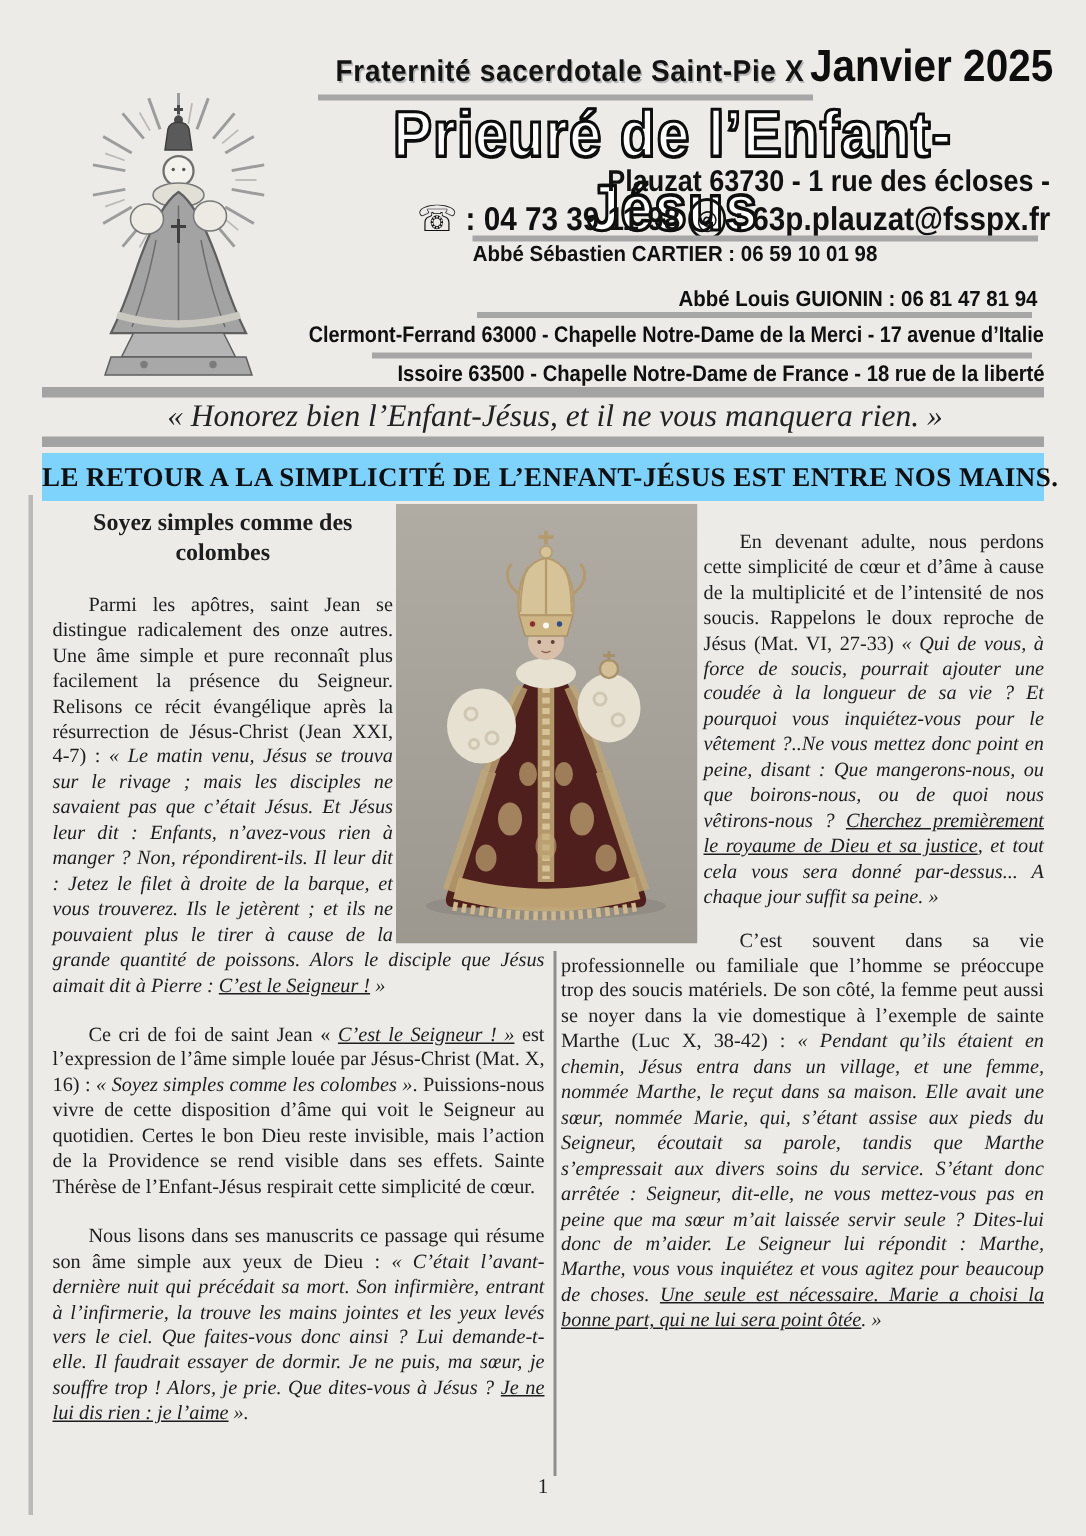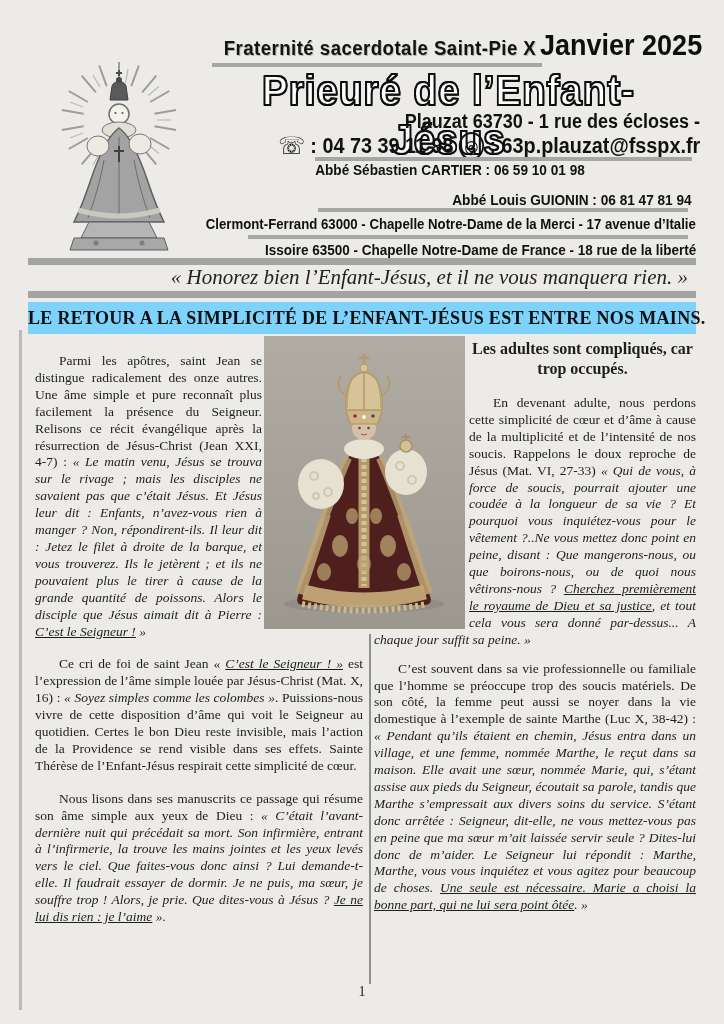--- a/index.html
+++ b/index.html
@@ -25,21 +25,21 @@
   .at-circle{display:inline-flex;align-items:center;justify-content:center;width:24px;height:24px;border:2px solid #111;
     border-radius:50%;font-size:16px;font-family:"DejaVu Sans",sans-serif;font-weight:normal;}
   .hdr-priest1{left:250px;top:162px;width:400px;text-align:center;font-family:"Liberation Sans",sans-serif;
     font-weight:bold;font-size:14.5px;transform:scaleX(.94);white-space:nowrap;color:#101010;}
   .hdr-priest2{right:32px;top:192px;font-family:"Liberation Sans",sans-serif;font-weight:bold;font-size:14.5px;
     transform:scaleX(.94);transform-origin:right;white-space:nowrap;color:#101010;}
   .hdr-chapel1{right:28px;top:215px;font-family:"Liberation Sans",sans-serif;font-weight:bold;font-size:15px;
     transform:scaleX(.88);transform-origin:right;white-space:nowrap;color:#101010;}
   .hdr-chapel2{right:28px;top:241px;font-family:"Liberation Sans",sans-serif;font-weight:bold;font-size:15px;
     transform:scaleX(.9);transform-origin:right;white-space:nowrap;color:#101010;}
-  .quote{left:28px;right:36px;top:265px;text-align:right;font-style:italic;font-size:21px;color:#222;
+  .quote{left:28px;right:12px;top:265px;text-align:center;font-style:italic;font-size:21px;color:#222;
     font-family:"Liberation Serif",serif;}
   .band{left:28px;top:302px;width:668px;height:32px;background:#7dd3fc;text-align:center;
     font-weight:bold;font-size:18px;line-height:32px;letter-spacing:.3px;color:#0f0f0f;white-space:nowrap;}
   
   .col{top:337px;text-align:justify;font-size:13.5px;line-height:16.9px;color:#1d1d1d;hyphens:auto;}
   .col-left{left:35px;width:328px;}
   .col-right{left:374px;width:322px;}
   .img-gap-r{float:right;width:101px;height:293px;}
   .img-gap-l{float:left;width:95px;height:293px;}
   .col-head{text-align:center;font-weight:bold;font-size:16px;line-height:20px;margin:2px 0 9px;}
@@ -131,28 +131,28 @@
 <div class="abs rule" style="left:248px;top:235px;width:440px;"></div>
 <div class="abs hdr-chapel2">Issoire 63500 - Chapelle Notre-Dame de France - 18 rue de la liberté</div>
 
 <div class="abs rule-thick" style="left:28px;top:258px;width:668px;"></div>
 <div class="abs quote">« Honorez bien l’Enfant-Jésus, et il ne vous manquera rien. »</div>
 <div class="abs rule-thick" style="left:28px;top:291px;width:668px;"></div>
 <div class="abs band">LE RETOUR A LA SIMPLICITÉ DE L’ENFANT-JÉSUS EST ENTRE NOS MAINS.</div>
 
 <div class="abs col col-left">
   <div class="img-gap-r"></div>
+  <div class="col-head">Soyez simples comme des colombes</div>
   <p class="body-p"><span>Parmi les apôtres, saint Jean se distingue radicalement des onze autres. Une âme simple et pure reconnaît plus facilement la présence du Seigneur. Relisons ce récit évangélique après la résurrection de Jésus-Christ (Jean XXI, 4-7) : </span><span class="it">« Le matin venu, Jésus se trouva sur le rivage ; mais les disciples ne savaient pas que c’était Jésus. Et Jésus leur dit : Enfants, n’avez-vous rien à manger ? Non, répondirent-ils. Il leur dit : Jetez le filet à droite de la barque, et vous trouverez. Ils le jetèrent ; et ils ne pouvaient plus le tirer à cause de la grande quantité de poissons. Alors le disciple que Jésus aimait dit à Pierre : </span><span class="it u">C’est le Seigneur !</span><span class="it"> »</span></p>
   <p class="body-p"><span>Ce cri de foi de saint Jean « </span><span class="it u">C’est le Seigneur ! »</span><span> est l’expression de l’âme simple louée par Jésus-Christ (Mat. X, 16) : </span><span class="it">« Soyez simples comme les colombes »</span><span>. Puissions-nous vivre de cette disposition d’âme qui voit le Seigneur au quotidien. Certes le bon Dieu reste invisible, mais l’action de la Providence se rend visible dans ses effets. Sainte Thérèse de l’Enfant-Jésus respirait cette simplicité de cœur.</span></p>
   <p class="body-p"><span>Nous lisons dans ses manuscrits ce passage qui résume son âme simple aux yeux de Dieu : </span><span class="it">« C’était l’avant-dernière nuit qui précédait sa mort. Son infirmière, entrant à l’infirmerie, la trouve les mains jointes et les yeux levés vers le ciel. Que faites-vous donc ainsi ? Lui demande-t-elle. Il faudrait essayer de dormir. Je ne puis, ma sœur, je souffre trop ! Alors, je prie. Que dites-vous à Jésus ? </span><span class="it u">Je ne lui dis rien : je l’aime</span><span class="it"> ».</span></p>
 </div>
 
 <div class="abs col col-right">
   <div class="img-gap-l"></div>
-  <div class="col-head">Les adultes sont compliqués, car trop occupés.</div>
   <p class="body-p"><span>En devenant adulte, nous perdons cette simplicité de cœur et d’âme à cause de la multiplicité et de l’intensité de nos soucis. Rappelons le doux reproche de Jésus (Mat. VI, 27-33) </span><span class="it">« Qui de vous, à force de soucis, pourrait ajouter une coudée à la longueur de sa vie ? Et pourquoi vous inquiétez-vous pour le vêtement ?..Ne vous mettez donc point en peine, disant : Que mangerons-nous, ou que boirons-nous, ou de quoi nous vêtirons-nous ? </span><span class="it u">Cherchez premièrement le royaume de Dieu et sa justice</span><span class="it">, et tout cela vous sera donné par-dessus... A chaque jour suffit sa peine. »</span></p>
   <p class="body-p" style="margin-top:12px"><span>C’est souvent dans sa vie professionnelle ou familiale que l’homme se préoccupe trop des soucis matériels. De son côté, la femme peut aussi se noyer dans la vie domestique à l’exemple de sainte Marthe (Luc X, 38-42) : </span><span class="it">« Pendant qu’ils étaient en chemin, Jésus entra dans un village, et une femme, nommée Marthe, le reçut dans sa maison. Elle avait une sœur, nommée Marie, qui, s’étant assise aux pieds du Seigneur, écoutait sa parole, tandis que Marthe s’empressait aux divers soins du service. S’étant donc arrêtée : Seigneur, dit-elle, ne vous mettez-vous pas en peine que ma sœur m’ait laissée servir seule ? Dites-lui donc de m’aider. Le Seigneur lui répondit : Marthe, Marthe, vous vous inquiétez et vous agitez pour beaucoup de choses. </span><span class="it u">Une seule est nécessaire. Marie a choisi la bonne part, qui ne lui sera point ôtée</span><span class="it">. »</span></p>
 </div>
 
 <div class="abs statue-photo">
   <svg width="201" height="293" viewBox="0 0 201 293">
     <defs>
       <linearGradient id="bgG" x1="0" y1="0" x2="0" y2="1">
         <stop offset="0" stop-color="#b0aca4"></stop>
         <stop offset="1" stop-color="#9c9890"></stop>

